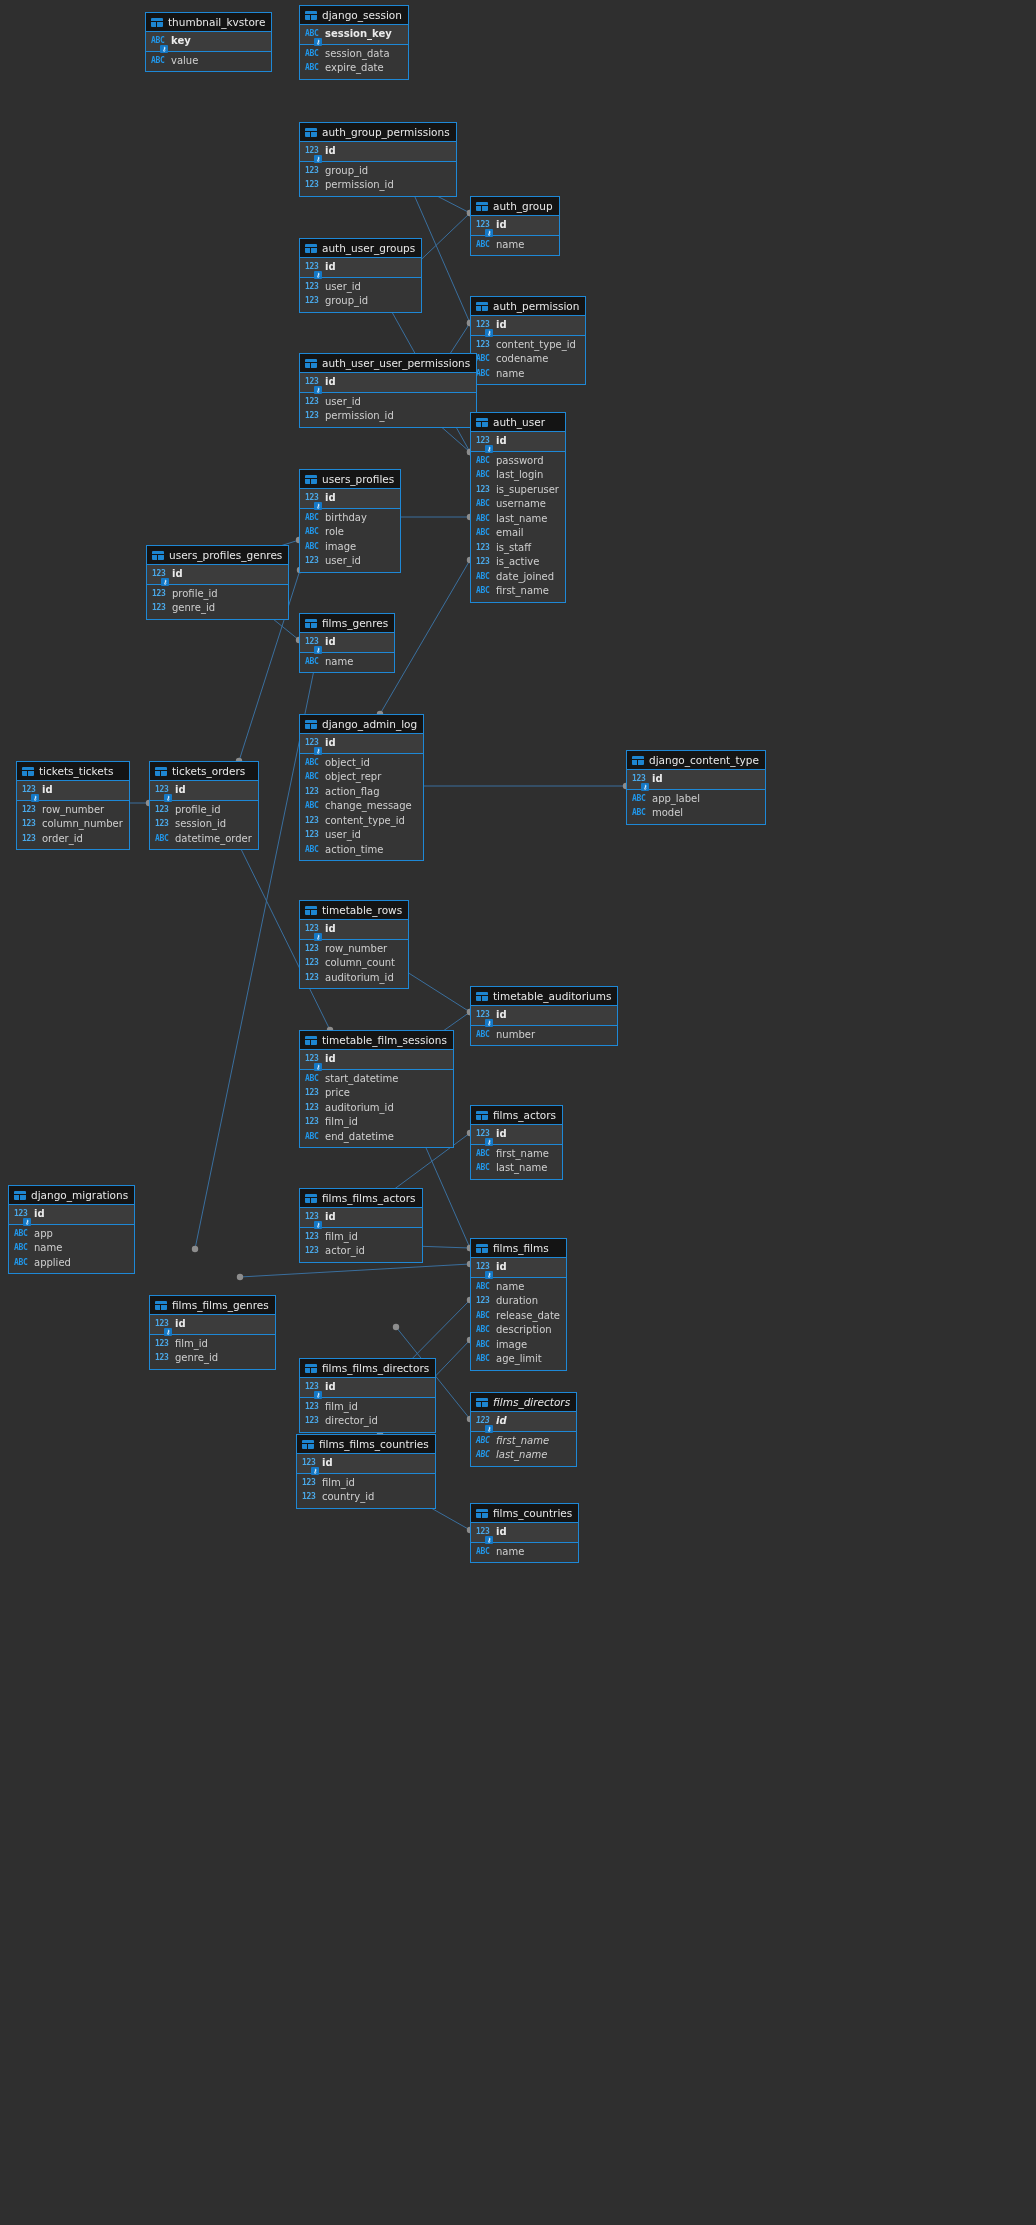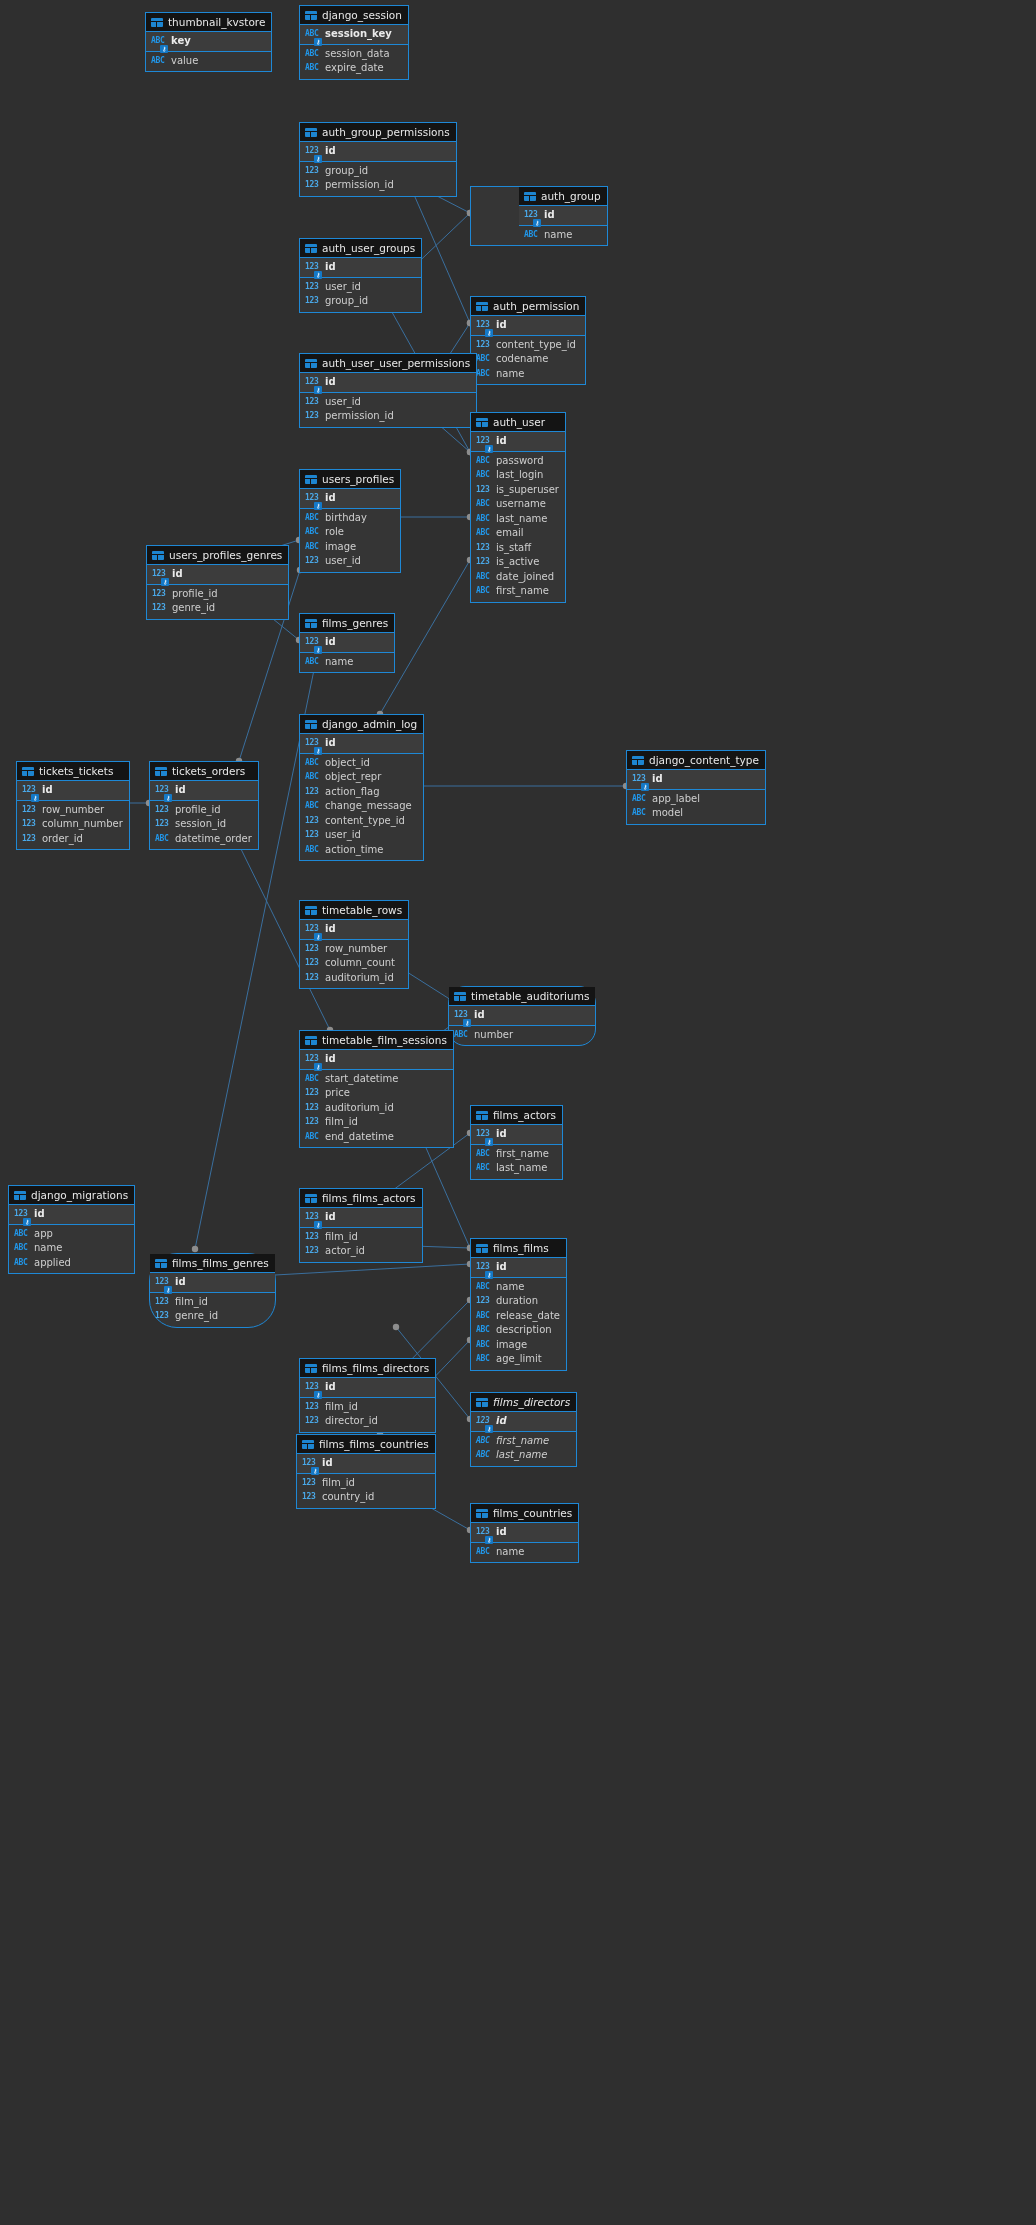--- a/index.html
+++ b/index.html
@@ -251,21 +251,21 @@
           <div class="col-row">
             <span class="tico num">123</span>
             <span>group_id</span>
           </div>
           <div class="col-row">
             <span class="tico num">123</span>
             <span>permission_id</span>
           </div>
         </div>
       </div>
-      <div class="table-node" style="left: 470px; top: 186px; min-width: 64px; padding-left: 48px;">
+      <div class="table-node" style="left: 470px; top: 196px; min-width: 64px;">
         <div class="tbl-header">
           <span class="tbl-icon"></span>
           <span>auth_group</span>
         </div>
         <div class="tbl-pk">
           <div class="col-row pk">
             <span class="tico num">123<span class="keybadge">⚷</span></span>
             <span>id</span>
           </div>
         </div>
@@ -605,21 +605,21 @@
           <div class="col-row">
             <span class="tico num">123</span>
             <span>column_count</span>
           </div>
           <div class="col-row">
             <span class="tico num">123</span>
             <span>auditorium_id</span>
           </div>
         </div>
       </div>
-      <div class="table-node" style="left: 448px; top: 986px; min-width: 103px; border-radius: 17px;">
+      <div class="table-node" style="left: 470px; top: 986px; min-width: 103px;">
         <div class="tbl-header">
           <span class="tbl-icon"></span>
           <span>timetable_auditoriums</span>
         </div>
         <div class="tbl-pk">
           <div class="col-row pk">
             <span class="tico num">123<span class="keybadge">⚷</span></span>
             <span>id</span>
           </div>
         </div>
@@ -765,21 +765,21 @@
           <div class="col-row">
             <span class="tico abc">ABC</span>
             <span>image</span>
           </div>
           <div class="col-row">
             <span class="tico abc">ABC</span>
             <span>age_limit</span>
           </div>
         </div>
       </div>
-      <div class="table-node" style="left: 149px; top: 1253px; min-width: 90px; border-radius: 28px;">
+      <div class="table-node" style="left: 149px; top: 1295px; min-width: 90px;">
         <div class="tbl-header">
           <span class="tbl-icon"></span>
           <span>films_films_genres</span>
         </div>
         <div class="tbl-pk">
           <div class="col-row pk">
             <span class="tico num">123<span class="keybadge">⚷</span></span>
             <span>id</span>
           </div>
         </div>

